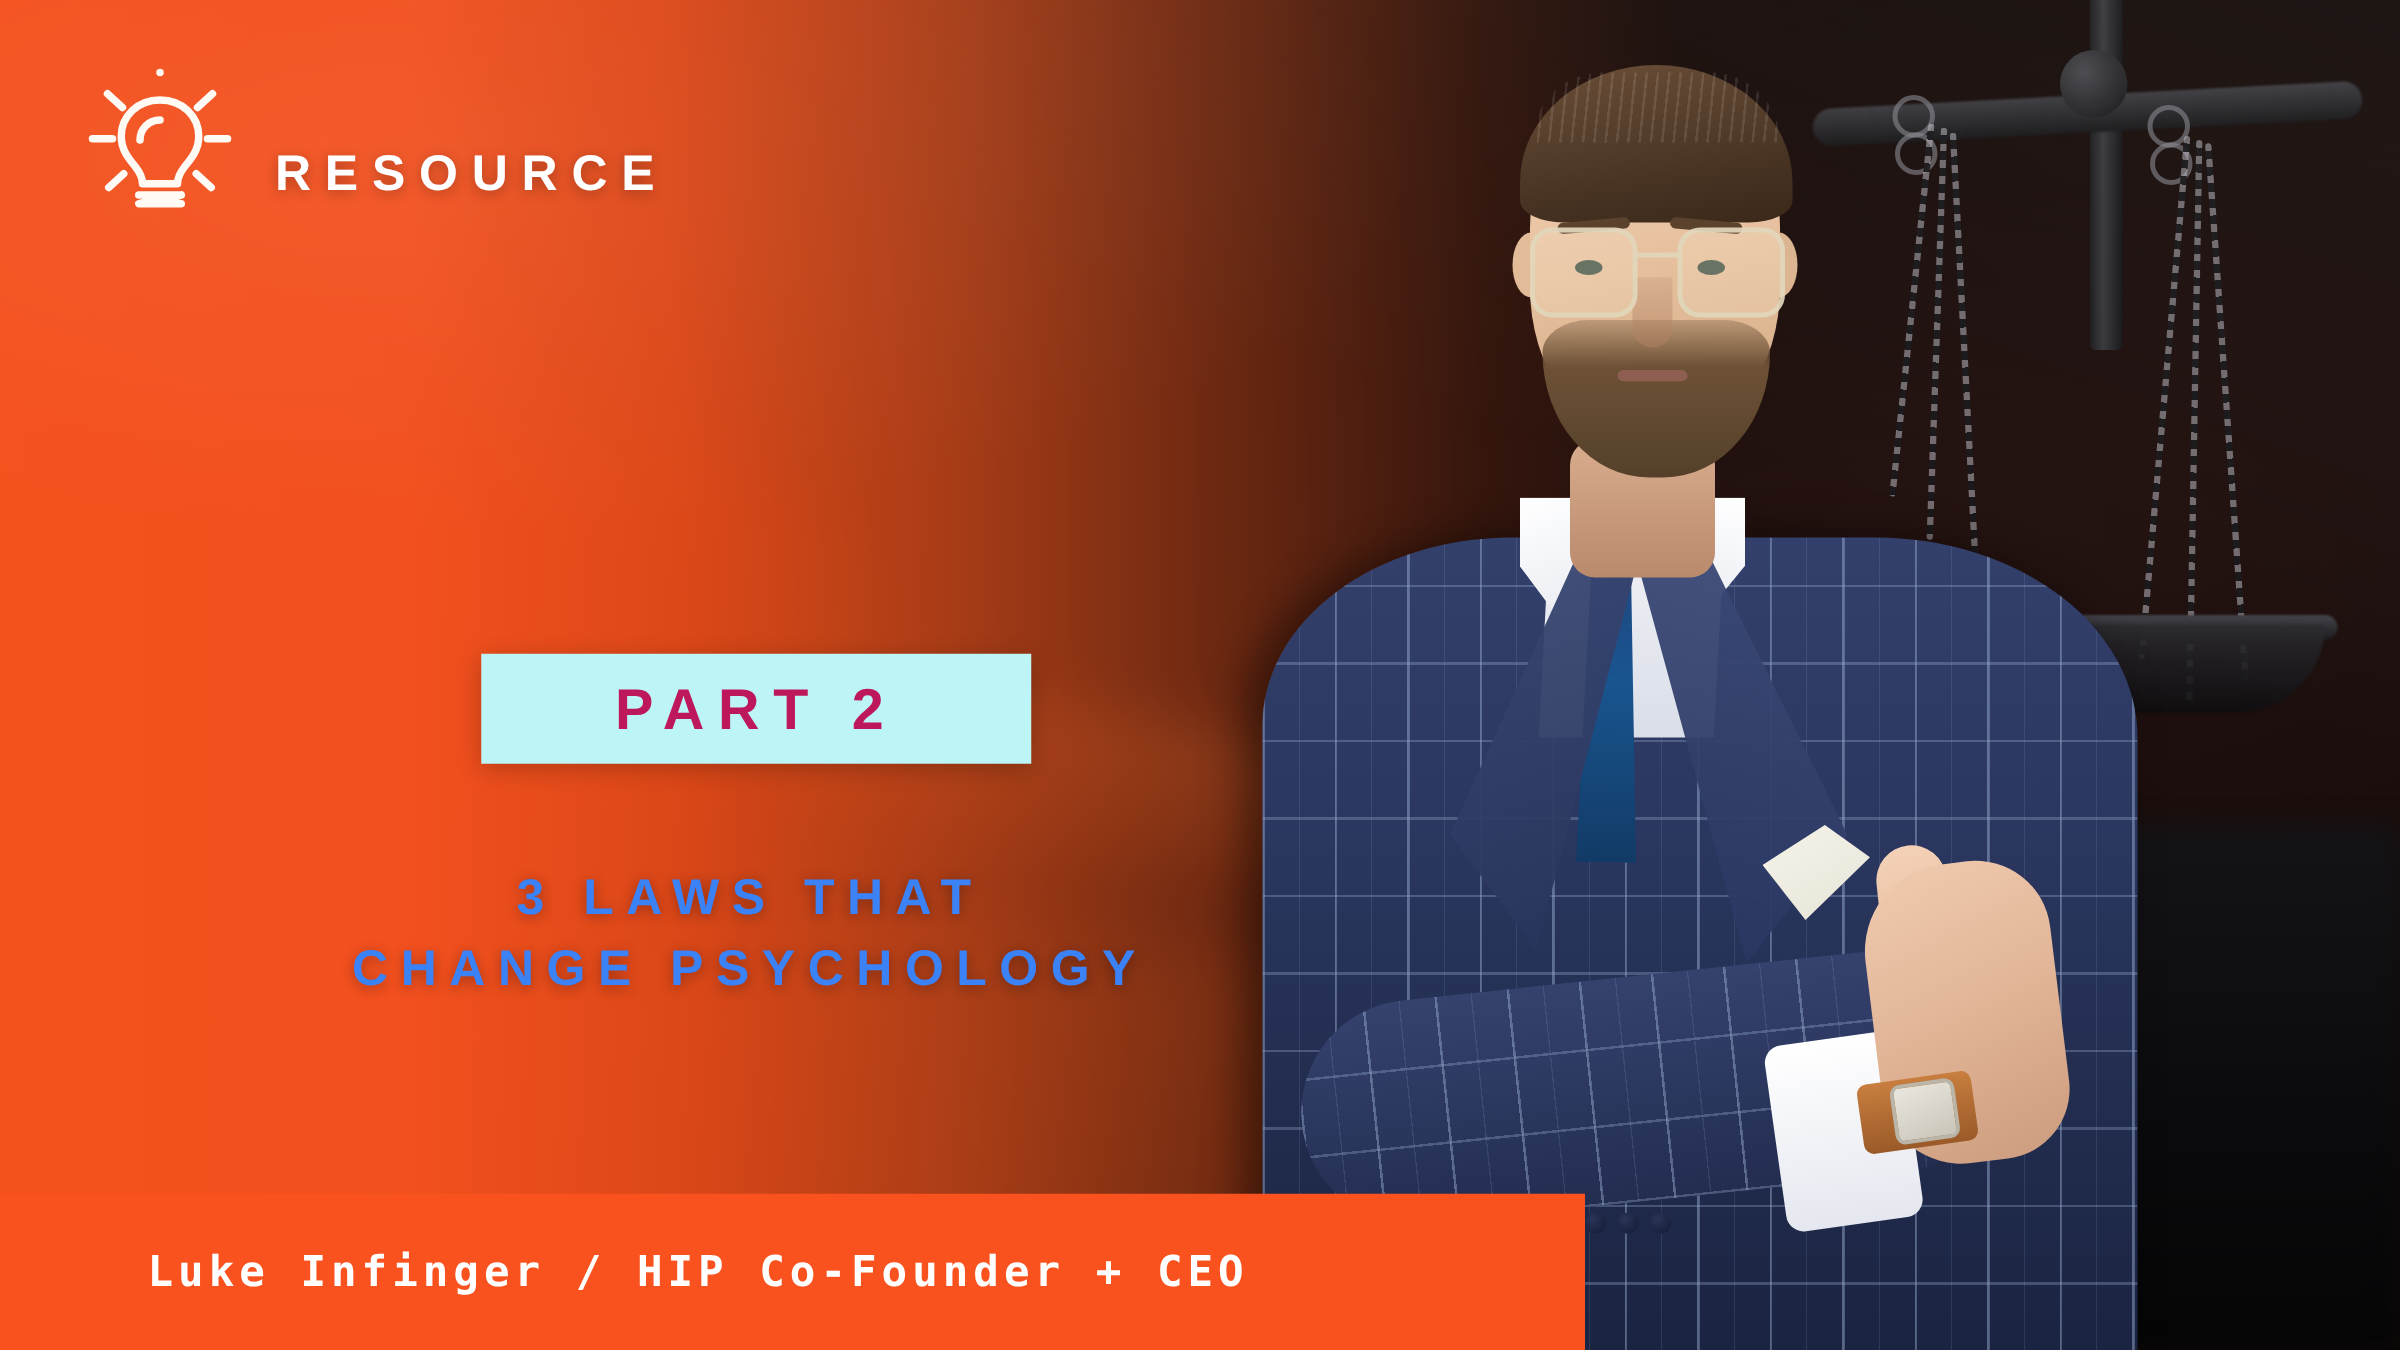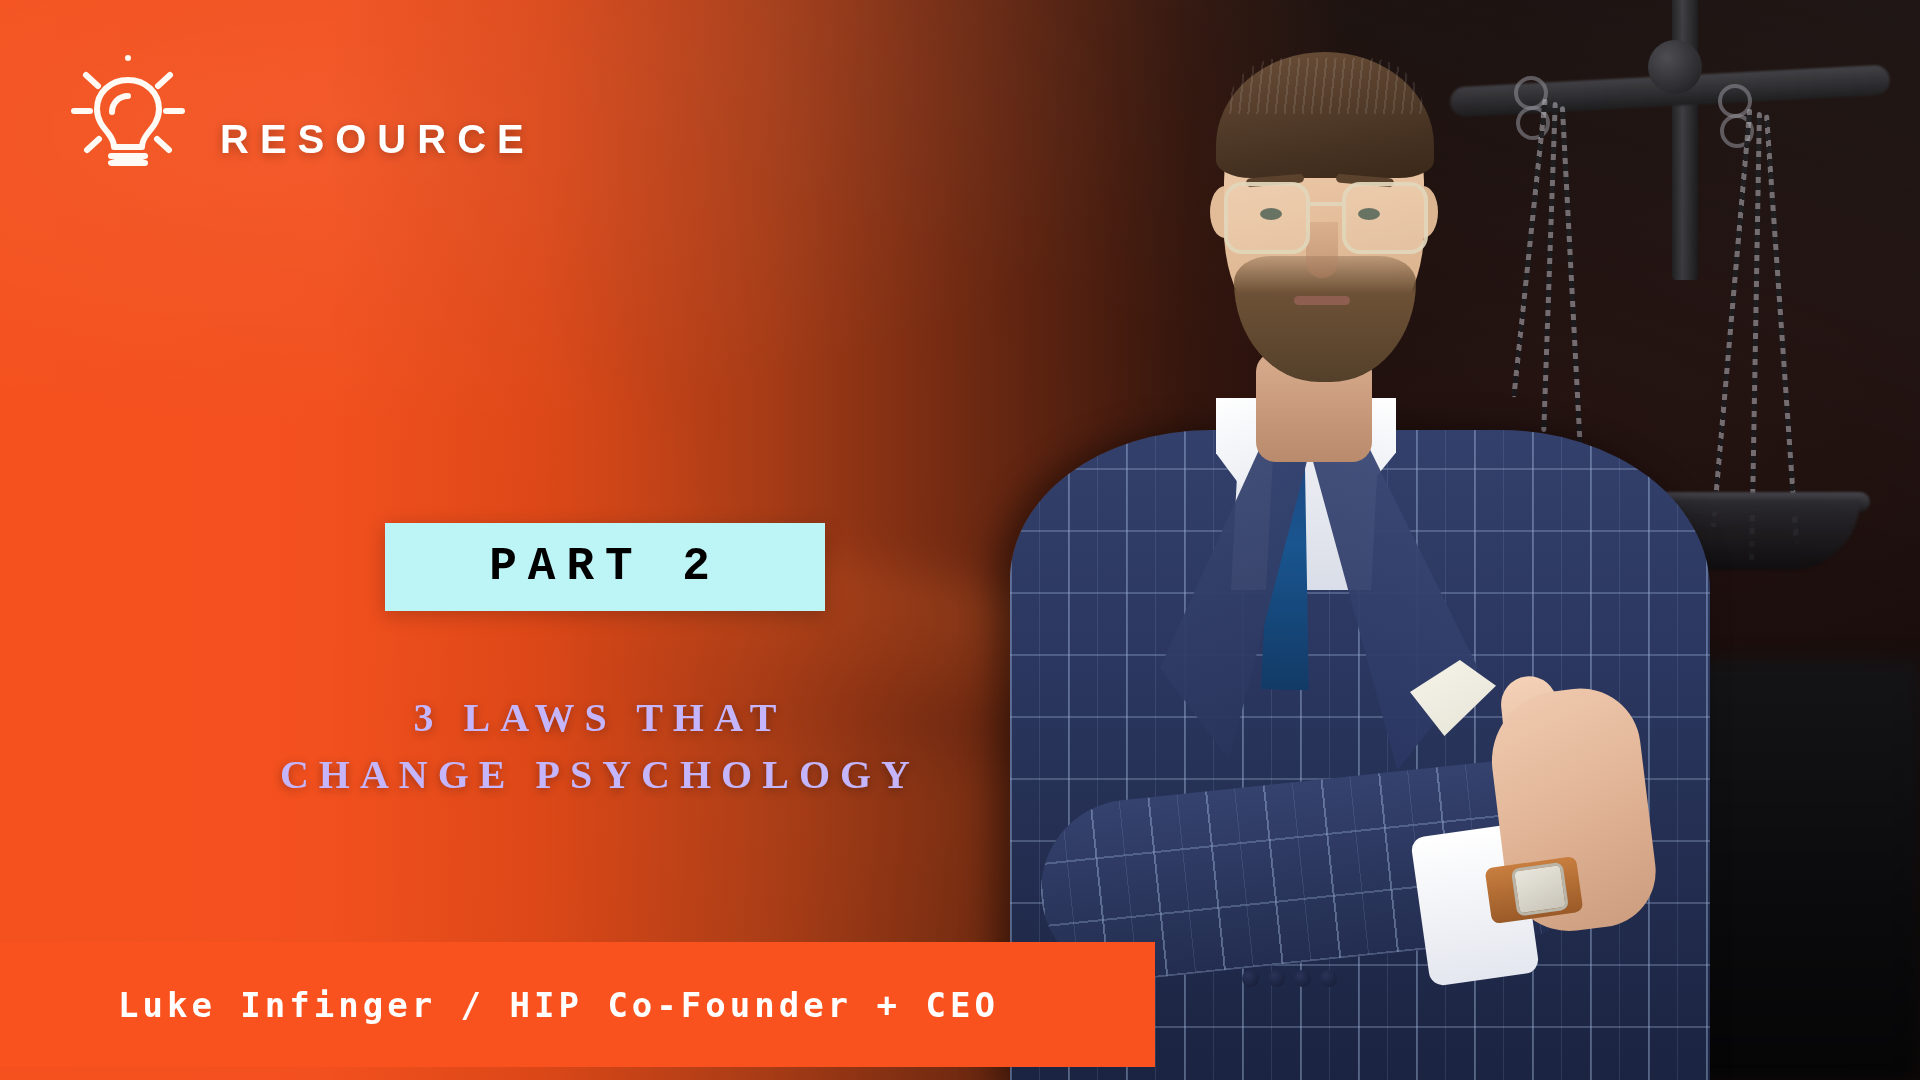--- a/index.html
+++ b/index.html
@@ -314,42 +314,42 @@
   .title-line-2{text-align:right;padding-right:10px;}
 
   .badge{
     position:absolute;left:385px;top:523px;
     width:440px;height:88px;
     background:#bdf4f6;
     display:flex;align-items:center;justify-content:center;
     box-shadow:0 4px 18px rgba(0,0,0,.22);
   }
   .badge-text{
-    color:#000000;
-    font-family:Liberation Mono, monospace;
+    color:#be185d;
+    font-family:Liberation Sans, sans-serif;
     font-weight:700;font-size:46px;letter-spacing:11px;
   }
 
   .subtitle{
     position:absolute;left:180px;top:690px;width:840px;
     text-align:center;
   }
   .sub-line{
-    color:#c4b5fd;
-    font-family:Liberation Serif, serif;
+    color:#3b82f6;
+    font-family:Liberation Sans, sans-serif;
     font-weight:700;
     font-size:40px;
     line-height:1.42;
     letter-spacing:10px;
     text-shadow:0 2px 10px rgba(0,0,0,.32);
     white-space:nowrap;
   }
 
   .footer-bar{
-    position:absolute;left:0;bottom:13px;width:1155px;height:125px;
+    position:absolute;left:0;bottom:0;width:1268px;height:125px;
     background:#f9521e;
   }
   .footer-text{
     position:absolute;left:118px;top:50%;transform:translateY(-50%);
     color:#fff;
     font-family:"DejaVu Sans Mono","Liberation Mono",monospace;
     font-weight:700;font-size:34px;letter-spacing:4px;white-space:nowrap;
   }
 </style>
 </head>

